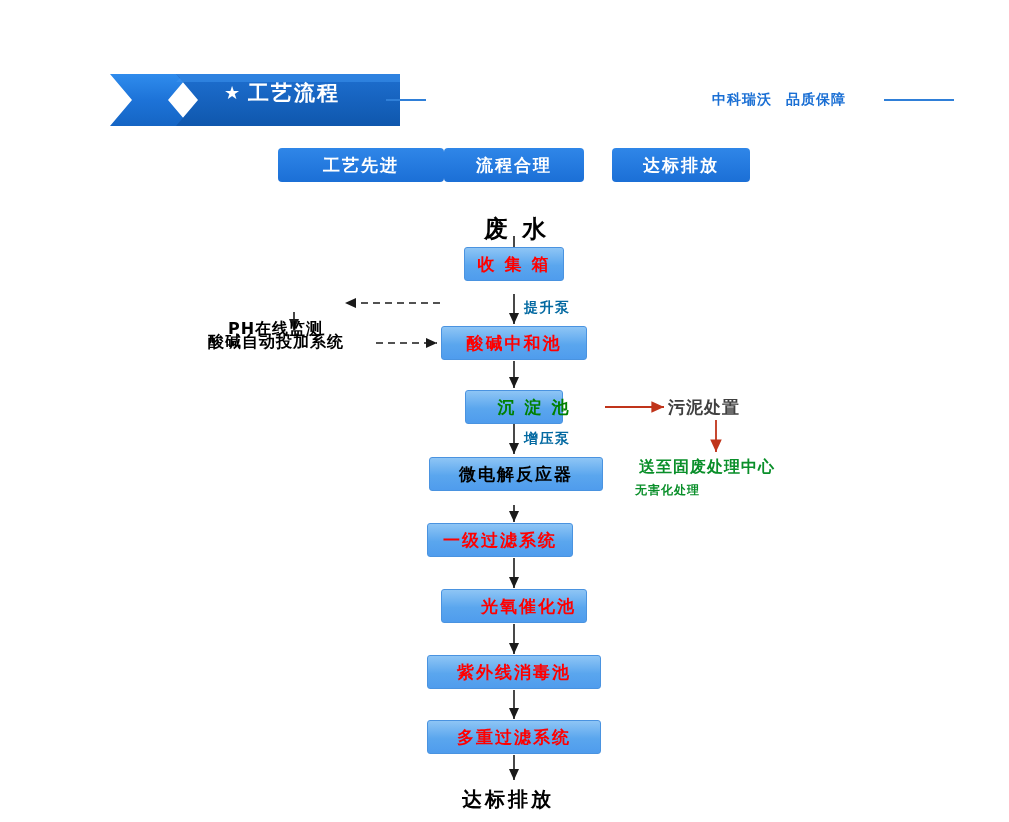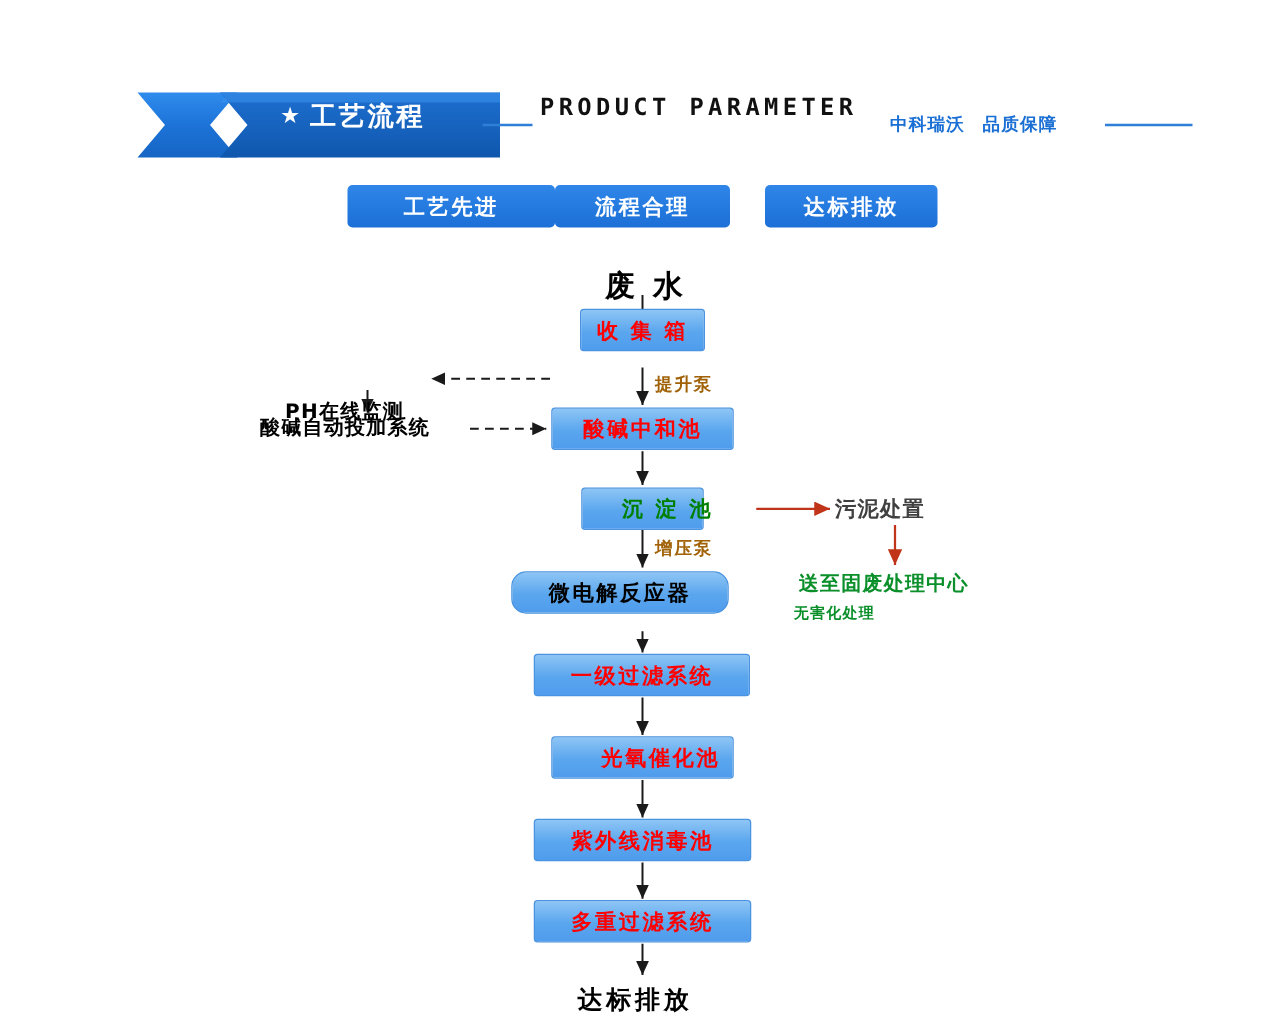--- a/index.html
+++ b/index.html
@@ -131,21 +131,21 @@
   .plain-label.red { color: #404040; }
 
   .small-label {
     position: absolute;
     font-size: 14px;
     font-weight: bold;
     letter-spacing: 1.5px;
     font-family: "DejaVu Sans", "Liberation Sans", sans-serif;
     white-space: nowrap;
   }
-  .small-label.green { color: #a16207; }
+  .small-label.green { color: #0369a1; }
 
   svg.overlay {
     position: absolute;
     left: 0;
     top: 0;
     width: 1009px;
     height: 822px;
     pointer-events: none;
   }
 </style>
@@ -171,21 +171,20 @@
 
     <polygon points="176,44 400,44 400,96 176,96 198,70" fill="url(#arrowGradDark)"></polygon>
     <polygon points="176,44 400,44 400,52 176,52 180,48" fill="#3d93ef" opacity="0.55"></polygon>
   </svg>
 
   <div class="banner-label">
     <span class="banner-star">★</span>
     <span>工艺流程</span>
   </div>
 
-  <div class="product-parameter">PRODUCT PARAMETER</div>
 
   <div class="header-rule left"></div>
   <div class="header-rule right"></div>
 
   <div class="slogan">
     <span>中科瑞沃</span><span class="gap"></span><span>品质保障</span>
   </div>
 </div>
 
 <div class="pill p1">工艺先进</div>
@@ -226,23 +225,23 @@
 <div class="plain-label black" style="left:484px; top:213px;">废 水</div>
 
 <div class="node red" style="left:464px; top:247px; width:100px;">收 集 箱</div>
 <div class="small-label green" style="left:524px; top:299px;">提升泵</div>
 
 <div class="node red" style="left:441px; top:326px; width:146px;">酸碱中和池</div>
 
 <div class="node green" style="left:465px; top:390px; width:98px;padding-left:40px;">沉 淀 池</div>
 <div class="small-label green" style="left:524px; top:430px;">增压泵</div>
 
-<div class="node black" style="left:409px; top:457px; width:174px;border-radius:12px;">微电解反应器</div>
-
-<div class="node red" style="left:427px; top:523px; width:173px;">一级过滤系统</div>
+<div class="node black" style="left:429px; top:457px; width:174px;">微电解反应器</div>
+
+<div class="node red" style="left:427px; top:523px; width:146px;">一级过滤系统</div>
 
 <div class="node red" style="left:441px; top:589px; width:146px;padding-left:29px;">光氧催化池</div>
 
 <div class="node red" style="left:427px; top:655px; width:174px;">紫外线消毒池</div>
 
 <div class="node red" style="left:427px; top:720px; width:174px;">多重过滤系统</div>
 
 <div class="plain-label black" style="left:462px; top:786px; font-size:20px;">达标排放</div>
 
 <div class="plain-label black" style="left:228px; top:292px; font-size:16px; letter-spacing:1px;margin-top:27px;">PH在线监测</div>

